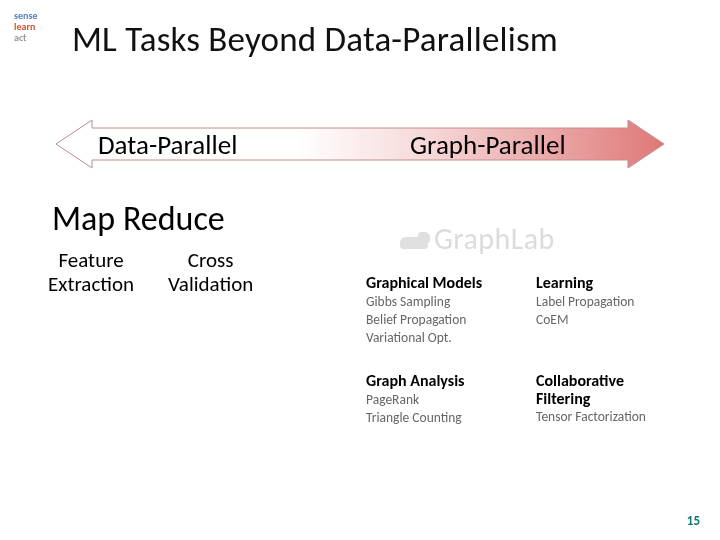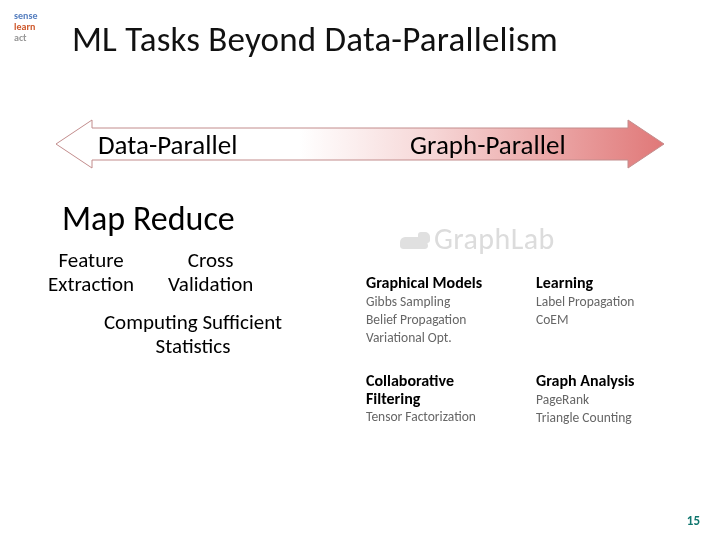--- a/index.html
+++ b/index.html
@@ -11,21 +11,21 @@
   .logo .a { color:#999; }
 
   .title { position:absolute; top:18px; left:72px; font-size:35px; color:#111; font-weight:400; letter-spacing:0.2px; }
 
   .arrow-wrap { position:absolute; top:116px; left:56px; width:608px; height:56px; }
   .arrow-wrap svg { width:100%; height:100%; }
 
   .label-dp { position:absolute; top:128px; left:98px; font-size:27px; color:#000; }
   .label-gp { position:absolute; top:128px; left:410px; font-size:27px; color:#000; }
 
-  .mapreduce { position:absolute; top:198px; left:62px; font-size:34px; color:#000; }
+  .mapreduce { position:absolute; top:198px; left:52px; font-size:34px; color:#000; }
 
   .left-col { position:absolute; top:248px; left:48px; width:290px; }
   .row1 { display:flex; gap:34px; }
   .item { text-align:center; font-size:21px; color:#000; line-height:1.15; }
   .row2 { margin-top:14px; text-align:center; font-size:21px; color:#000; line-height:1.15; }
 
   .graphlab { position:absolute; top:220px; left:400px; font-size:30px; color:#dcdcdc; font-weight:300; letter-spacing:0.4px; }
   .graphlab .dog {
     display:inline-block; width:30px; height:22px; position:relative; margin-right:4px; vertical-align:-2px;
   }
@@ -79,47 +79,43 @@
   <div class="row1">
     <div class="item">
       <div>Feature</div>
       <div>Extraction</div>
     </div>
     <div class="item">
       <div>Cross</div>
       <div>Validation</div>
     </div>
   </div>
-  <div class="row2">
-    <div>Computing Sufficient</div>
-    <div>Statistics</div>
-  </div>
 </div>
 
 <div class="graphlab">
   <span class="dog"></span><span>GraphLab</span>
 </div>
 
 <div class="right-grid">
   <div class="cell">
     <div class="hd">Graphical Models</div>
     <div class="sub">Gibbs Sampling</div>
     <div class="sub">Belief Propagation</div>
     <div class="sub">Variational Opt.</div>
   </div>
   <div class="cell">
     <div class="hd">Learning</div>
     <div class="sub">Label Propagation</div>
     <div class="sub">CoEM</div>
   </div>
   <div class="cell row-b">
+    <div class="hd">Graph Analysis</div>
+    <div class="sub">PageRank</div>
+    <div class="sub">Triangle Counting</div>
+  </div>
+  <div class="cell row-b">
     <div class="hd">Collaborative</div>
     <div class="hd">Filtering</div>
     <div class="sub">Tensor Factorization</div>
-  </div>
-  <div class="cell row-b">
-    <div class="hd">Graph Analysis</div>
-    <div class="sub">PageRank</div>
-    <div class="sub">Triangle Counting</div>
   </div>
 </div>
 
 <div class="pagenum">15</div>
 
 </body></html>

